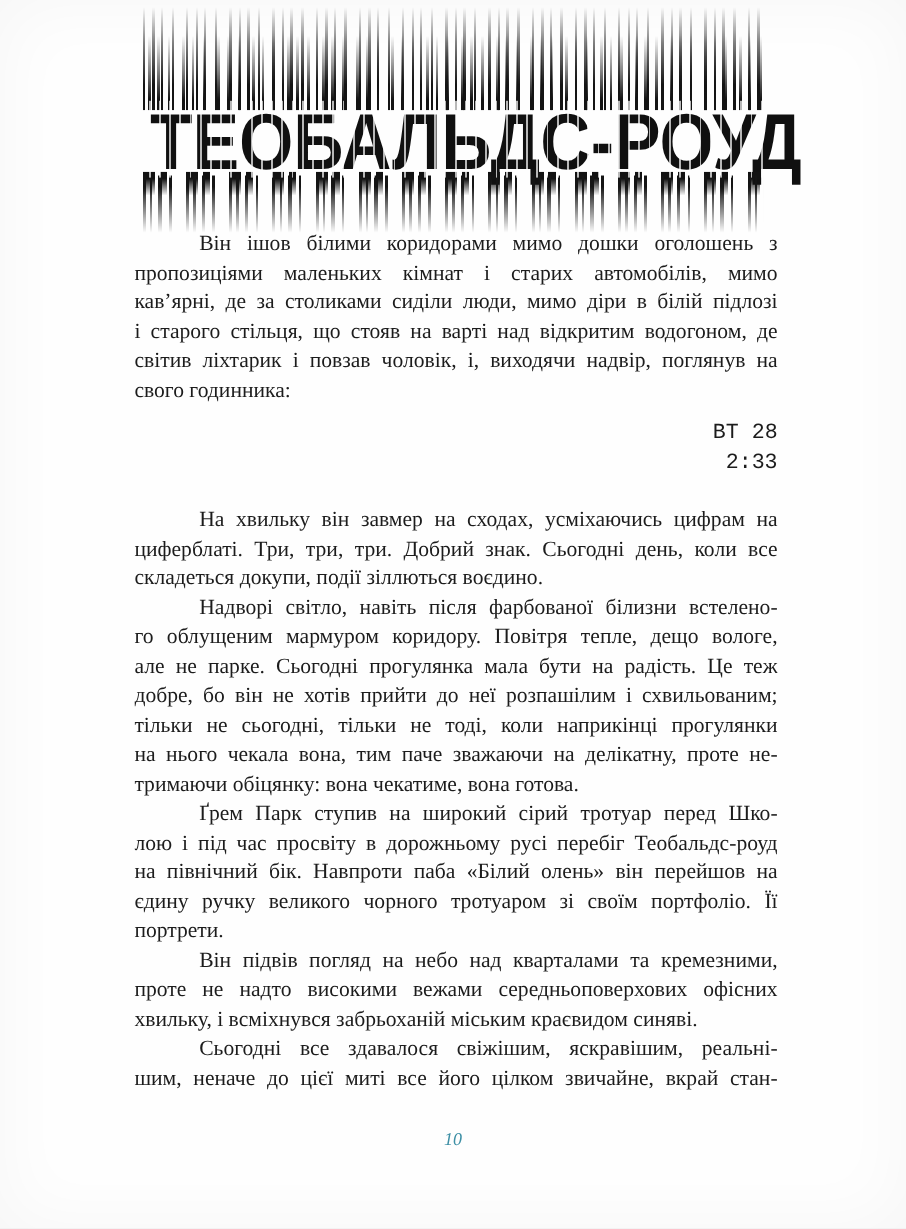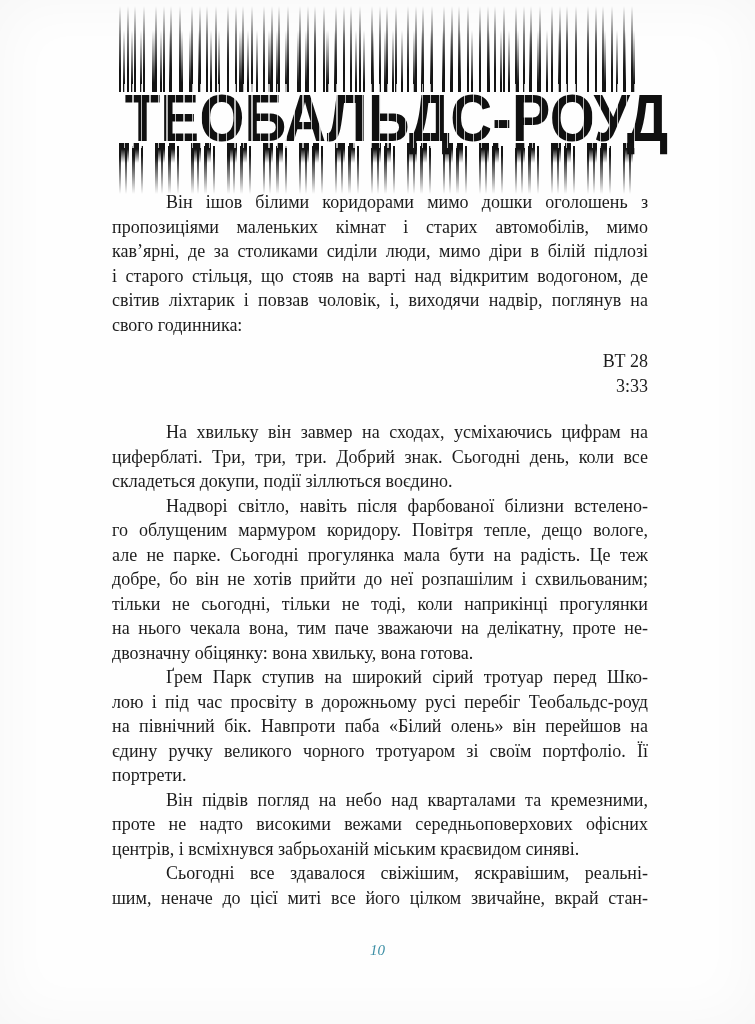--- a/index.html
+++ b/index.html
@@ -74,21 +74,21 @@
     font-size:18px; line-height:24.5px;
     hyphens:none;
   }
   .ln {
     text-align:justify;
     text-align-last:justify;
     height:24.5px; overflow:hidden;
   }
   .ln.end { text-align-last:left; }
   .para .ln:first-child { text-indent:54px; }
-  .watch { margin:12px 0 22px 0; }
+  .watch { margin:12px 0 22px 0;font-family:Liberation Mono, monospace; }
   .watch .wl { text-align:right; line-height:24.5px; }
 
   
   .pageno {
     position:absolute; top:942px; left:0; right:0;
     text-align:center;
     font-style:italic; font-size:15px;
     color:#3d8fa5;
   }
 </style>
@@ -112,51 +112,51 @@
       <div class="ln">Він ішов білими коридорами мимо дошки оголошень з</div>
       <div class="ln">пропозиціями маленьких кімнат і старих автомобілів, мимо</div>
       <div class="ln">кав’ярні, де за столиками сиділи люди, мимо діри в білій підлозі</div>
       <div class="ln">і старого стільця, що стояв на варті над відкритим водогоном, де</div>
       <div class="ln">світив ліхтарик і повзав чоловік, і, виходячи надвір, поглянув на</div>
       <div class="ln end">свого годинника:</div>
     </div>
 
     <div class="watch">
       <div class="wl">ВТ 28</div>
-      <div class="wl">3:33</div>
+      <div class="wl">2:33</div>
     </div>
 
     <div class="para">
       <div class="ln">На хвильку він завмер на сходах, усміхаючись цифрам на</div>
       <div class="ln">циферблаті. Три, три, три. Добрий знак. Сьогодні день, коли все</div>
       <div class="ln end">складеться докупи, події зіллються воєдино.</div>
     </div>
 
     <div class="para">
       <div class="ln">Надворі світло, навіть після фарбованої білизни встелено-</div>
       <div class="ln">го облущеним мармуром коридору. Повітря тепле, дещо вологе,</div>
       <div class="ln">але не парке. Сьогодні прогулянка мала бути на радість. Це теж</div>
       <div class="ln">добре, бо він не хотів прийти до неї розпашілим і схвильованим;</div>
       <div class="ln">тільки не сьогодні, тільки не тоді, коли наприкінці прогулянки</div>
       <div class="ln">на нього чекала вона, тим паче зважаючи на делікатну, проте не-</div>
-      <div class="ln end">двозначну обіцянку: вона хвильку, вона готова.</div>
+      <div class="ln end">тримаючи обіцянку: вона чекатиме, вона готова.</div>
     </div>
 
     <div class="para">
       <div class="ln">Ґрем Парк ступив на широкий сірий тротуар перед Шко-</div>
       <div class="ln">лою і під час просвіту в дорожньому русі перебіг Теобальдс-роуд</div>
       <div class="ln">на північний бік. Навпроти паба «Білий олень» він перейшов на</div>
       <div class="ln">єдину ручку великого чорного тротуаром зі своїм портфоліо. Її</div>
       <div class="ln end">портрети.</div>
     </div>
 
     <div class="para">
       <div class="ln">Він підвів погляд на небо над кварталами та кремезними,</div>
       <div class="ln">проте не надто високими вежами середньоповерхових офісних</div>
-      <div class="ln end">центрів, і всміхнувся забрьоханій міським краєвидом синяві.</div>
+      <div class="ln end">хвильку, і всміхнувся забрьоханій міським краєвидом синяві.</div>
     </div>
 
     <div class="para">
       <div class="ln">Сьогодні все здавалося свіжішим, яскравішим, реальні-</div>
       <div class="ln">шим, неначе до цієї миті все його цілком звичайне, вкрай стан-</div>
     </div>
 
   </div>
 
   <div class="pageno">10</div>

